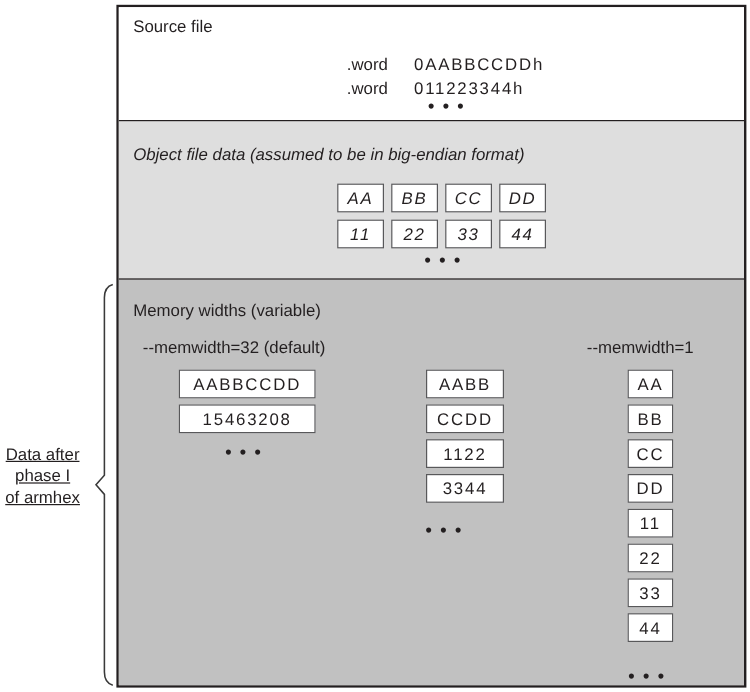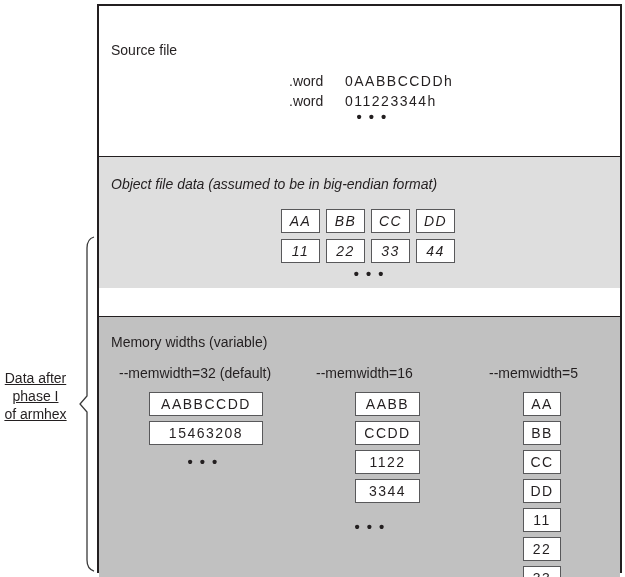--- a/index.html
+++ b/index.html
@@ -11,21 +11,21 @@
     color:var(--c-text,#231f20);
     font-size:14px;
     overflow:hidden;
   }
   .outer{
     position:absolute;left:97px;top:4px;
     width:521px;height:565px;
     border:2px solid var(--c-outer_border,#231f20);
     background:#ffffff;
   }
-  .sec{position:relative;width:100%;box-sizing:border-box;margin-top:28px;}
+  .sec{position:relative;width:100%;box-sizing:border-box;}
   .sec1{height:94px;background:var(--c-source_bg,#ffffff);}
   .sec2{height:132px;background:var(--c-object_bg,#dedede);border-top:1px solid var(--c-section_divider,#231f20);font-style:italic;}
   .sec3{height:339px;background:var(--c-memory_bg,#c1c1c1);border-top:1px solid var(--c-section_divider,#231f20);}
   .sec-title{position:absolute;left:12px;white-space:nowrap;}
   .src-row{position:absolute;left:190px;display:flex;white-space:nowrap;}
   .src-directive{width:56px;}
   .src-value{letter-spacing:1.5px;}
   .ellipsis{
     position:absolute;width:200px;text-align:center;
     font-weight:bold;font-size:15px;letter-spacing:7px;
@@ -92,22 +92,21 @@
         <div class="box">33</div>
         <div class="box">44</div>
       </div>
       <div class="ellipsis" style="left:173px;top:112px">•••</div>
     </div>
 
     <div class="sec sec3">
       <div class="sec-title" style="top:17px">Memory widths (variable)</div>
 
       <div class="col-header" style="left:20px">--memwidth=32 (default)</div>
-      <div class="col-header" style="left:217px">--memwidth=16</div>
-      <div class="col-header" style="left:390px">--memwidth=5</div>
+      <div class="col-header" style="left:390px">--memwidth=1</div>
 
       <div class="col" style="left:50px;width:114px">
         <div class="box">AABBCCDD</div>
         <div class="box">15463208</div>
       </div>
       <div class="ellipsis" style="left:7px;top:140px">•••</div>
 
       <div class="col" style="left:256px;width:65px">
         <div class="box">AABB</div>
         <div class="box">CCDD</div>

